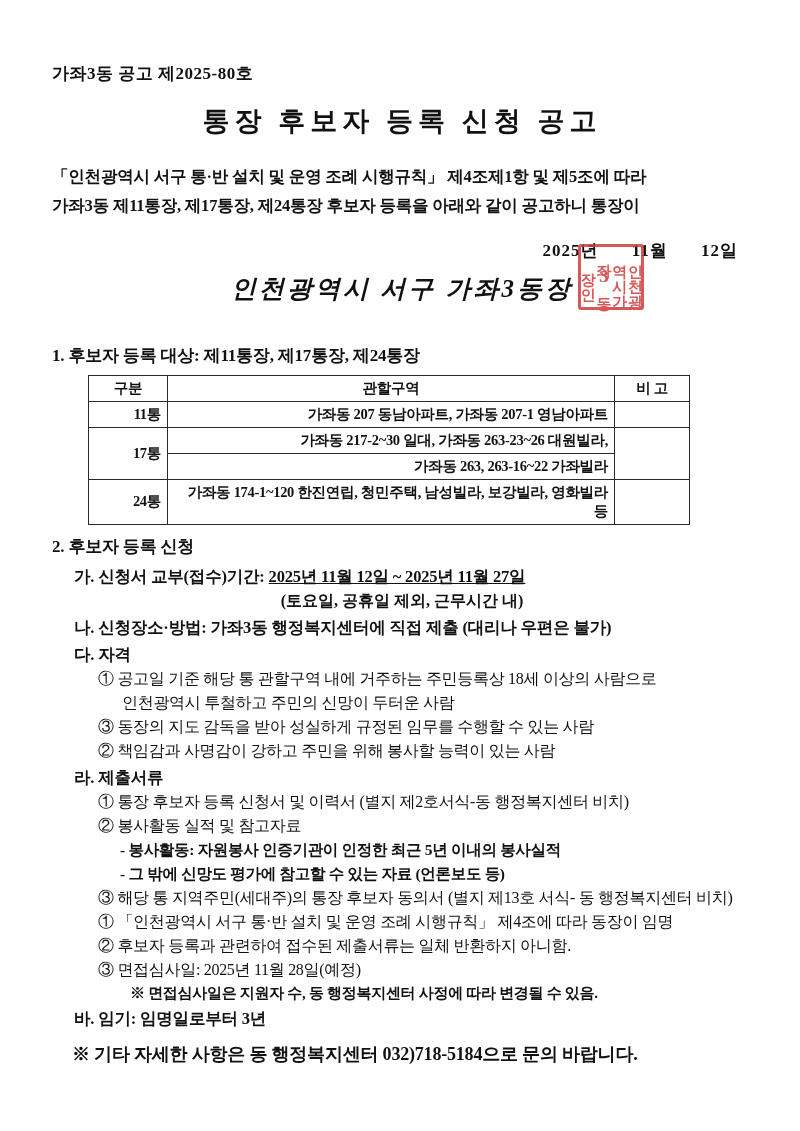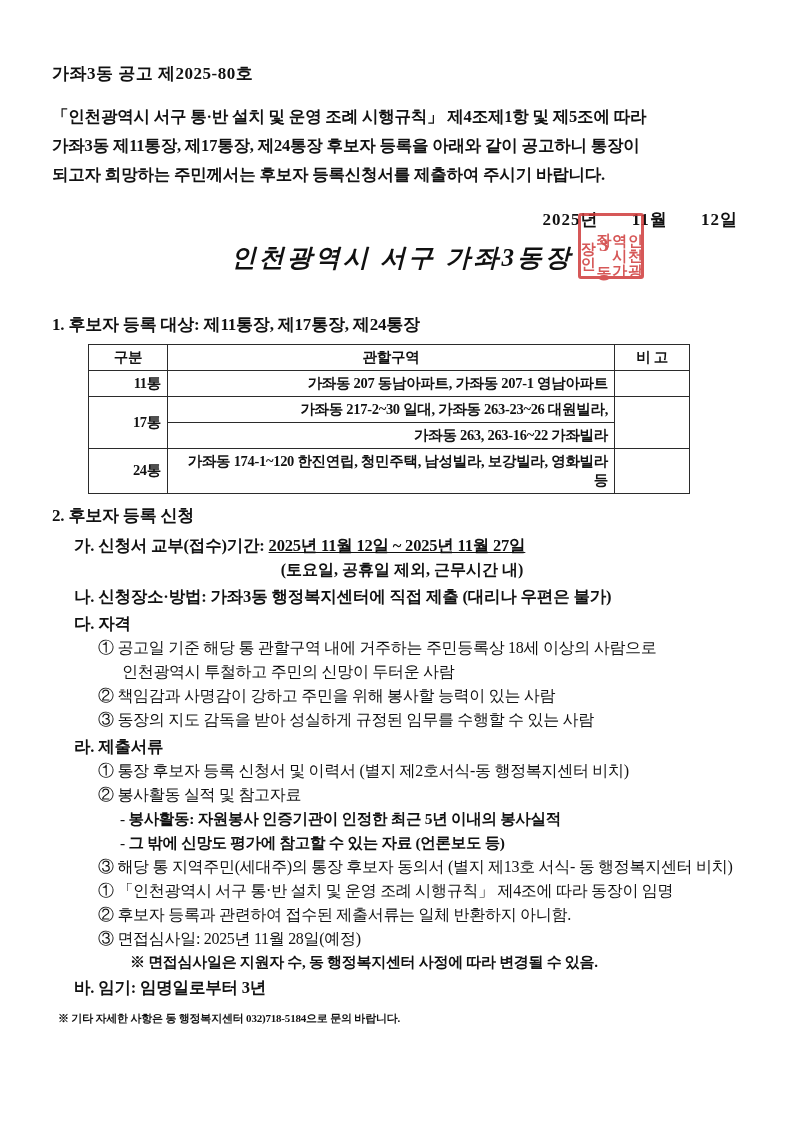--- a/index.html
+++ b/index.html
@@ -155,46 +155,46 @@
   .center-sub {
     text-align: center;
     font-size: 16px;
     font-weight: bold;
     margin: 2px 0 4px 0;
   }
   .ul {
     text-decoration: underline;
   }
   .final {
-    font-size: 11px;
-    font-weight: bold;
-    margin: 12px 0 0 6px;
+    font-size: 18px;
+    font-weight: bold;
+    margin: 12px 0 0 20px;
     letter-spacing: -0.2px;
   }
   .note-small {
     font-size: 15px;
     font-weight: bold;
     margin: 3px 0 3px 78px;
     letter-spacing: -0.3px;
     font-family: Liberation Serif, serif;
   }
 </style>
 </head>
 <body>
 
 <div class="page">
   <div class="content">
 
     <div class="doc-number">가좌3동 공고 제2025-80호</div>
 
+    <div class="doc-title">통장 후보자 등록 신청 공고</div>
 
     <div class="intro">
       <span class="ln">「인천광역시 서구 통·반 설치 및 운영 조례 시행규칙」 제4조제1항 및 제5조에 따라</span>
       <span class="ln">가좌3동 제11통장, 제17통장, 제24통장 후보자 등록을 아래와 같이 공고하니 통장이</span>
-      <span class="ln">되고자 희망하는 주민께서는 후보자 등록신청서를 제출하여 주시기 바랍니다.</span>
     </div>
 
     <div class="date-line">
       <span>2025년</span>
       <span>11월</span>
       <span>12일</span>
     </div>
 
     <div class="issuer-wrap">
       <span class="issuer">인천광역시 서구 가좌3동장</span>
@@ -242,22 +242,22 @@
     <div class="center-sub">(토요일, 공휴일 제외, 근무시간 내)</div>
 
     <div class="lvl2">
       <span>나. 신청장소·방법:</span>
       <span>가좌3동 행정복지센터에 직접 제출 (대리나 우편은 불가)</span>
     </div>
 
     <div class="lvl2">다. 자격</div>
     <div class="lvl3">① 공고일 기준 해당 통 관할구역 내에 거주하는 주민등록상 18세 이상의 사람으로</div>
     <div class="lvl3 cont">인천광역시 투철하고 주민의 신망이 두터운 사람</div>
+    <div class="lvl3">③ 동장의 지도 감독을 받아 성실하게 규정된 임무를 수행할 수 있는 사람</div>
     <div class="lvl3">② 책임감과 사명감이 강하고 주민을 위해 봉사할 능력이 있는 사람</div>
-    <div class="lvl3">③ 동장의 지도 감독을 받아 성실하게 규정된 임무를 수행할 수 있는 사람</div>
 
     <div class="lvl2">라. 제출서류</div>
     <div class="lvl3">① 통장 후보자 등록 신청서 및 이력서 (별지 제2호서식-동 행정복지센터 비치)</div>
     <div class="lvl3">② 봉사활동 실적 및 참고자료</div>
     <div class="lvl4">- 봉사활동: 자원봉사 인증기관이 인정한 최근 5년 이내의 봉사실적</div>
     <div class="lvl4">- 그 밖에 신망도 평가에 참고할 수 있는 자료 (언론보도 등)</div>
     <div class="lvl3">③ 해당 통 지역주민(세대주)의 통장 후보자 동의서 (별지 제13호 서식- 동 행정복지센터 비치)</div>
 
     <div class="lvl3">① 「인천광역시 서구 통·반 설치 및 운영 조례 시행규칙」 제4조에 따라 동장이 임명</div>
     <div class="lvl3">② 후보자 등록과 관련하여 접수된 제출서류는 일체 반환하지 아니함.</div>

